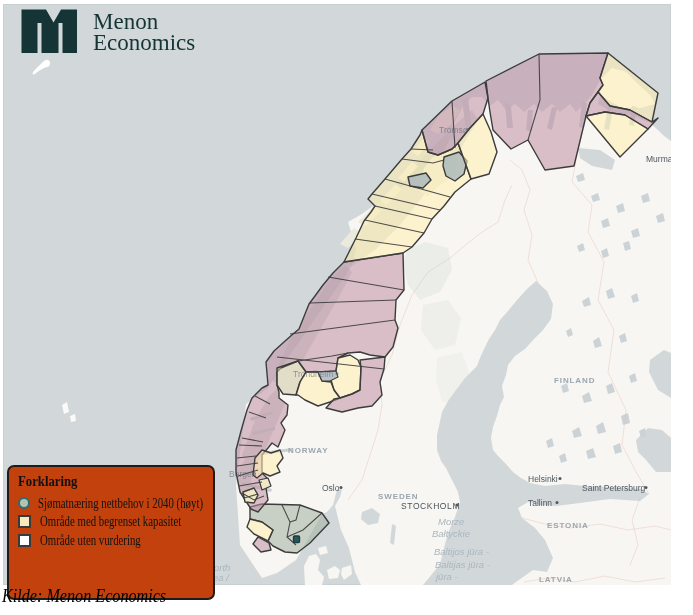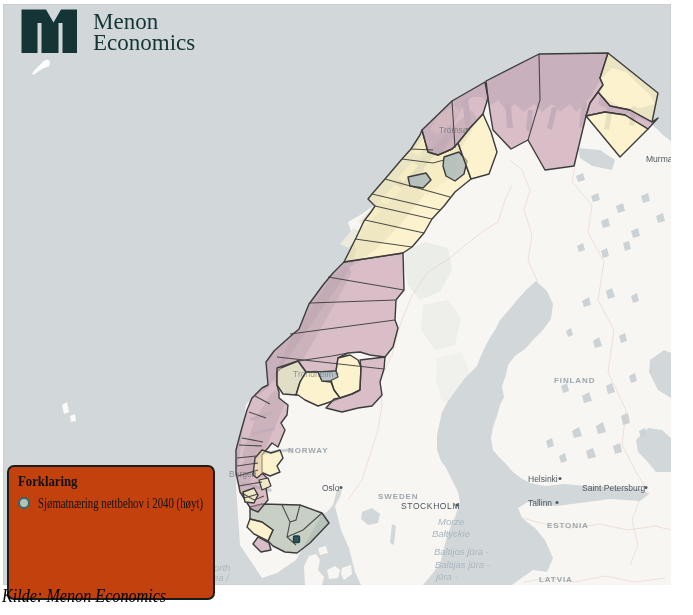--- a/index.html
+++ b/index.html
@@ -262,15 +262,23 @@
 <text x="93" y="29" font-family="Liberation Serif,serif" font-size="23" fill="#143435">Menon</text>
 <text x="93" y="50" font-family="Liberation Serif,serif" font-size="23" fill="#143435">Economics</text>
 </svg>
 
 <div id="legend">
 <div class="title">Forklaring</div>
 <div class="row">
       <span class="cir"></span>
       <span class="lab">Sjømatnæring nettbehov i 2040 (høyt)</span>
     </div>
+<div class="row">
+      <span class="sw" style="background:#f7e8bd"></span>
+      <span class="lab">Område med begrenset kapasitet</span>
+    </div>
+<div class="row">
+      <span class="sw" style="background:#ffffff"></span>
+      <span class="lab">Område uten vurdering</span>
+    </div>
 </div>
 
 <div id="caption">Kilde: Menon Economics</div>
 
 </body></html>

